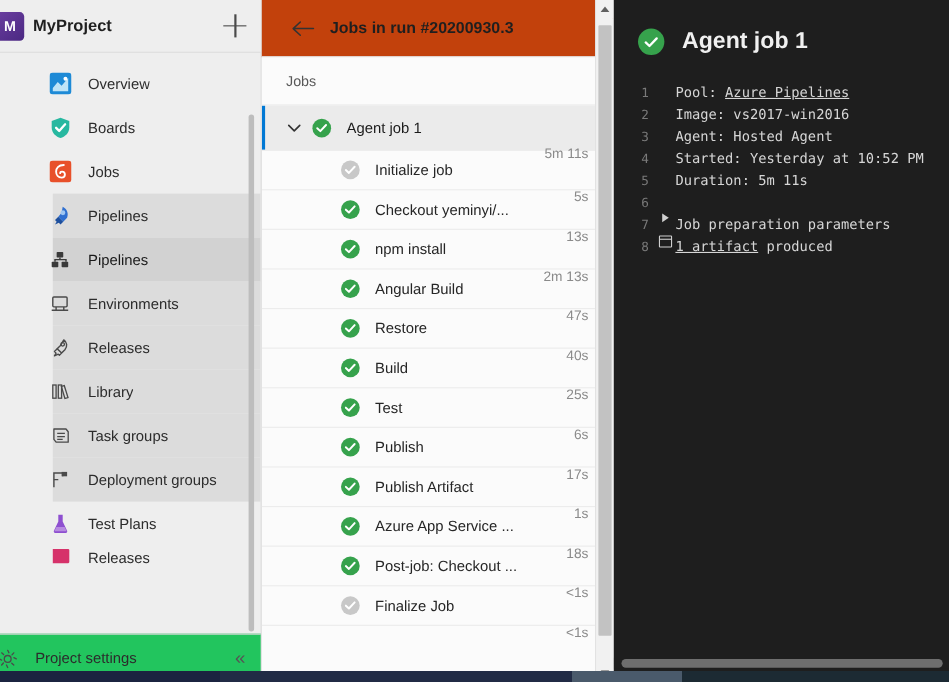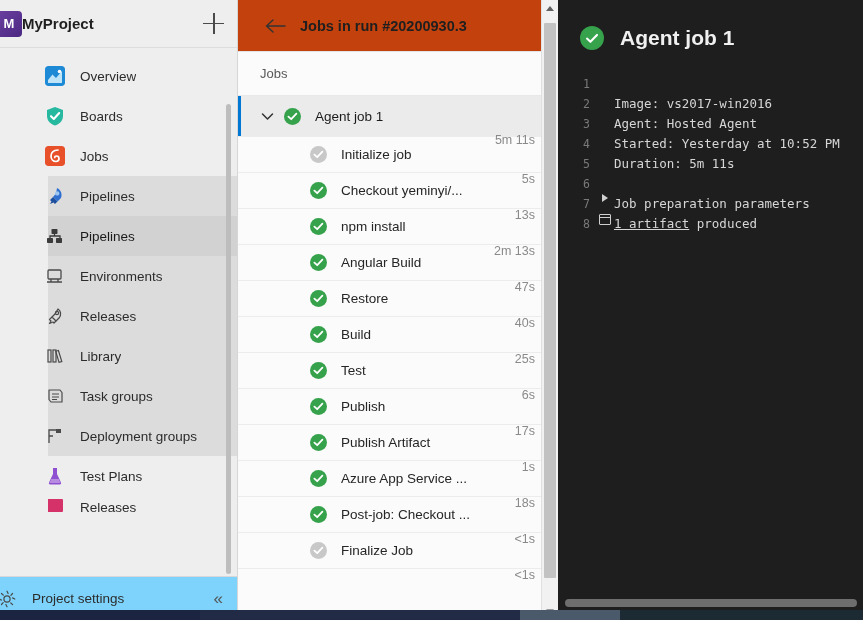--- a/index.html
+++ b/index.html
@@ -30,21 +30,21 @@
   #project-avatar {
     width: 26px; height: 26px; border-radius: 4px;
     background: linear-gradient(140deg,#6b3fa0 0%,#4b2882 100%);
     color: #fff; font-size: 13px; font-weight: 700;
     display: flex; align-items: center; justify-content: center;
     margin-left: -14px;
     flex: 0 0 26px;
   }
   #project-name {
     font-size: 15px; font-weight: 700; color: #1f1f1f;
-    margin-left: 0; flex: 1 1 auto;
+    margin-left: 8px; flex: 1 1 auto;
     white-space: nowrap; overflow: hidden;
   }
   #project-add-btn {
     width: 22px; height: 22px; position: relative; cursor: pointer;
     flex: 0 0 22px;
   }
   #project-add-btn::before, #project-add-btn::after {
     content: ""; position: absolute; background: #4a4a4a;
   }
   #project-add-btn::before { left: 0; top: 10px; width: 21px; height: 1.5px; }
@@ -80,21 +80,21 @@
   #sidebar-scrollbar .thumb {
     position: absolute; left: 0; top: 0;
     width: 5px; height: 470px; border-radius: 3px;
     background: #bdbdbd;
   }
 
   #project-settings {
     flex: 0 0 44px; height: 44px;
     border-top: 1px solid #d8d8d8;
     display: flex; align-items: center; cursor: pointer;
-    background: #7dd3fc;
+    background: #22c55e;
   }
   #ps-label { font-size: 13.5px; color: #2c2c2c; margin-left: 14px; flex:1 1 auto;}
   #collapse-btn {
     margin-right: 14px; font-size: 17px; color: #555; cursor: pointer;
     line-height: 1;
   }
 
   
   #jobs-panel {
     position: relative;
@@ -587,20 +587,21 @@
         </svg>
       </span>
       <span id="log-title">Agent job 1</span>
     </div>
 
     <div id="log-body">
 
       <div class="log-line">
         <span class="ln">1</span>
         <span class="gutter"></span>
+        <span class="log-text"><span>Pool: </span><a class="lk">Azure Pipelines</a></span>
       </div>
 
       <div class="log-line">
         <span class="ln">2</span>
         <span class="gutter"></span>
         <span class="log-text">Image: vs2017-win2016</span>
       </div>
 
       <div class="log-line">
         <span class="ln">3</span>

